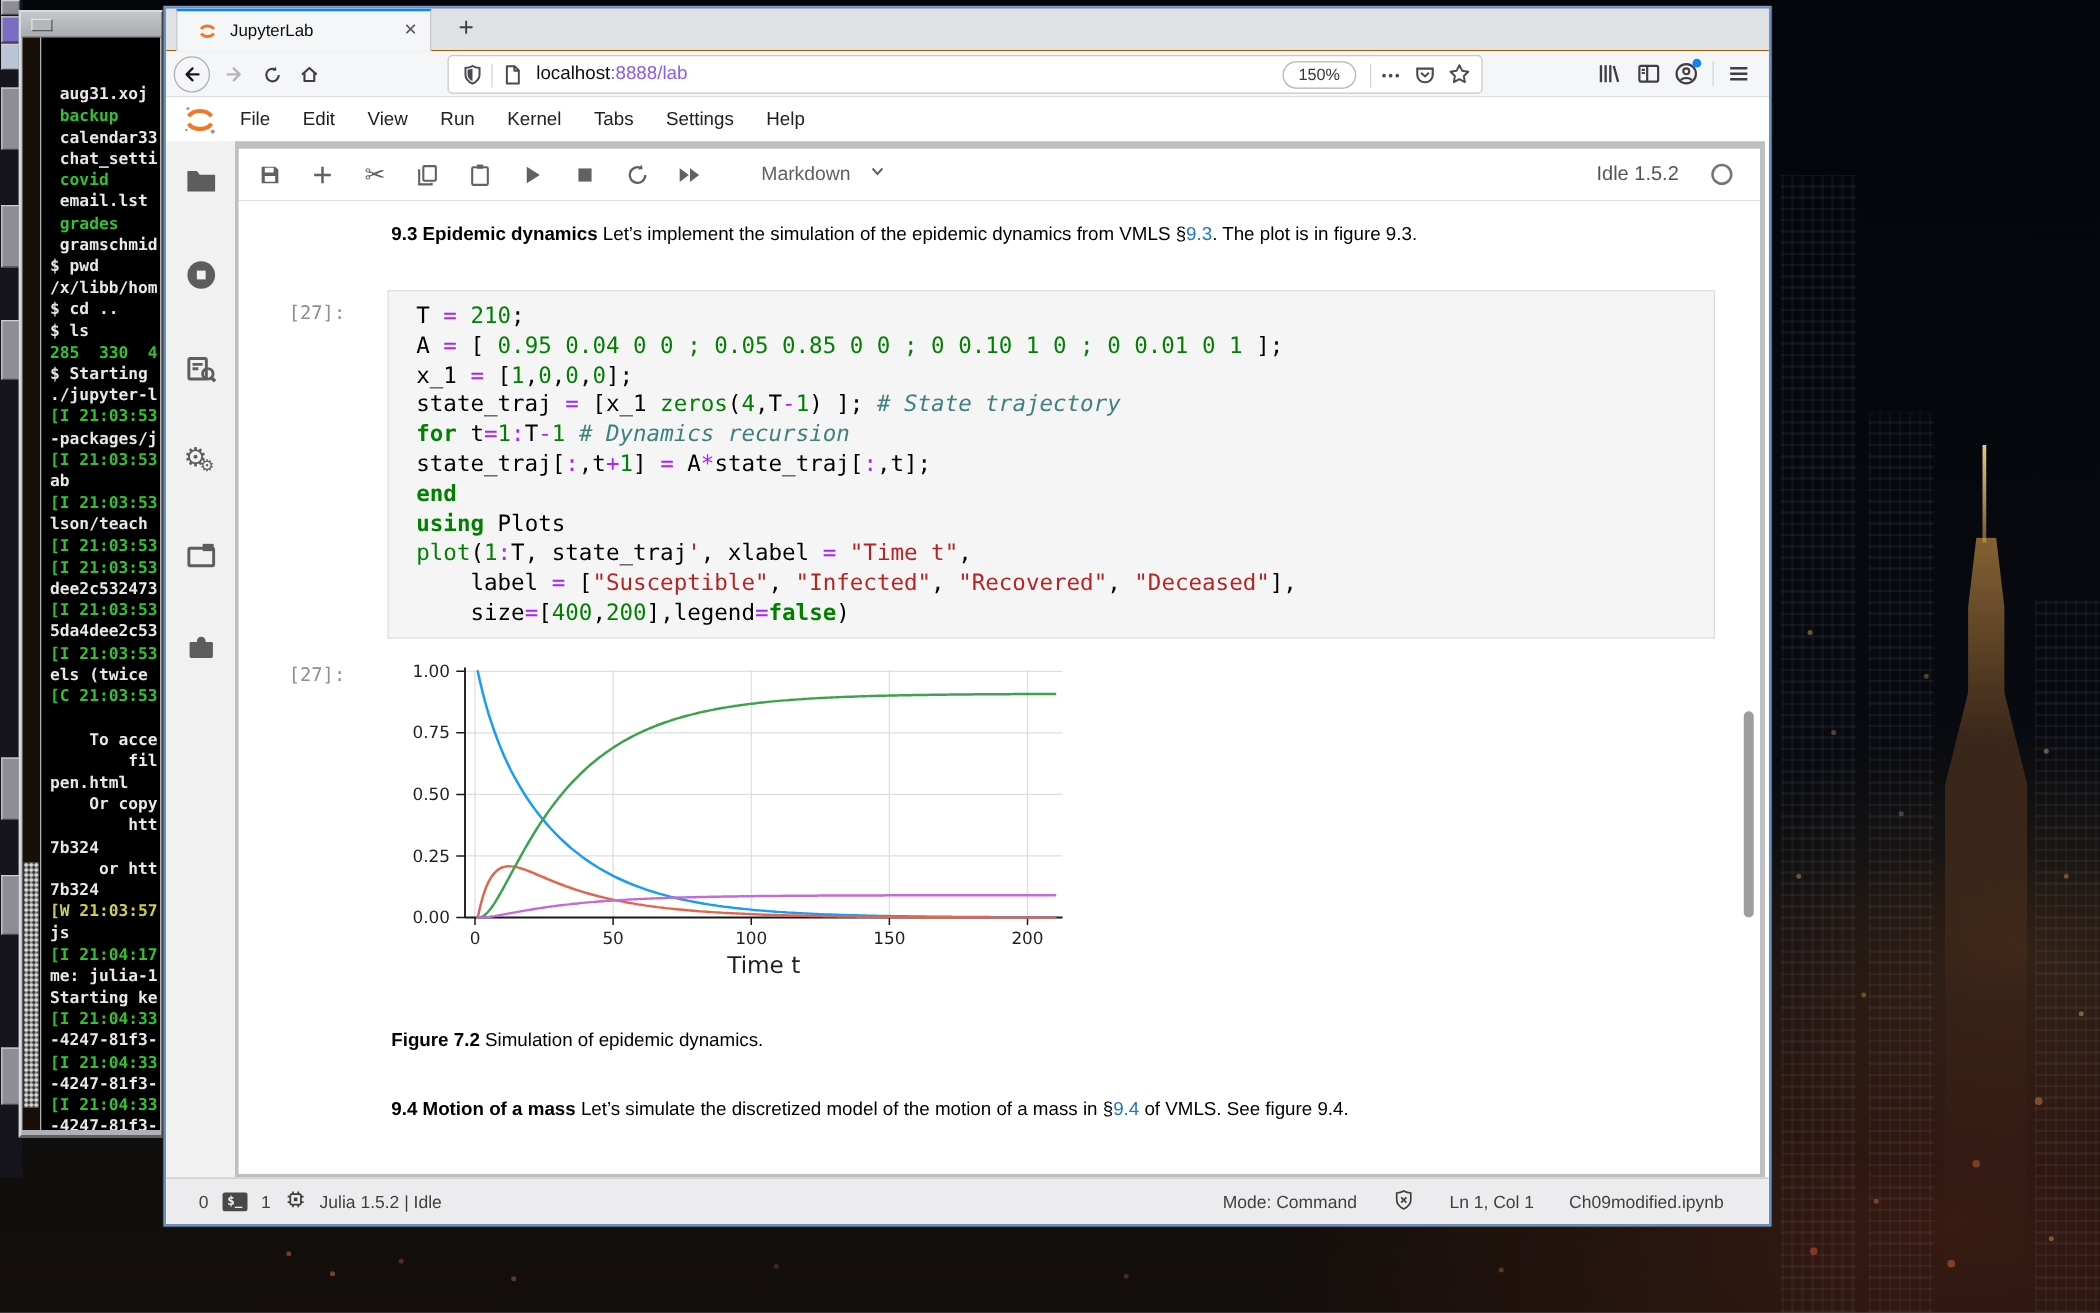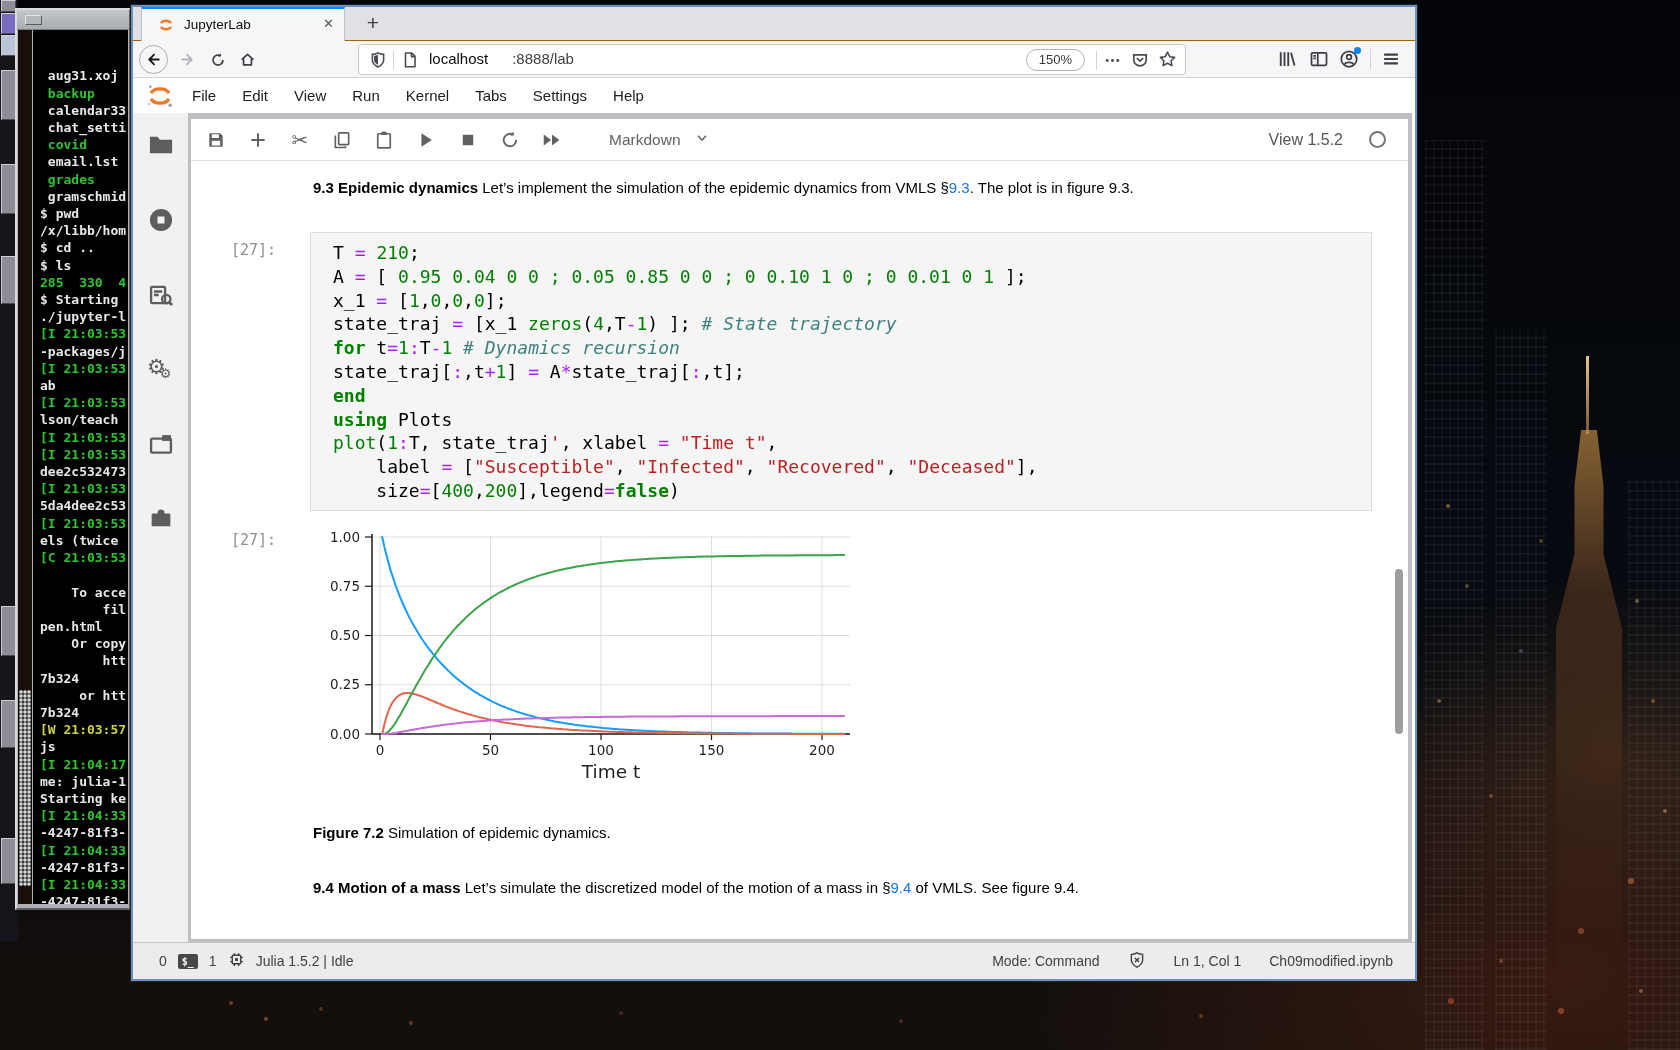--- a/index.html
+++ b/index.html
@@ -58,21 +58,21 @@
 
   #navbar { position:absolute; left:0; top:34px; width:1282px; height:37px; background:#f5f6f7; border-bottom:1px solid #d4d4d8; }
   .navicon { position:absolute; top:4px; width:29px; height:29px; display:flex; align-items:center; justify-content:center; }
   #nav-back { left:6px; border:1px solid #aeaeb2; border-radius:50%; background:#f5f6f7; }
   #nav-fwd { left:40px; } #nav-reload { left:70px; } #nav-home { left:100px; }
   #urlbar { position:absolute; left:225px; top:3px; width:828px; height:31px; background:#fff; border:1px solid #c7c7cc; border-radius:4px; }
   #urlbar .sep { position:absolute; top:6px; width:1px; height:19px; background:#d4d4d8; }
   #url-shield { position:absolute; left:10px; top:6px; }
   #url-page { position:absolute; left:42px; top:6px; }
   #url-text { position:absolute; left:70px; top:5px; font-size:15px; }
-  #url-host { color:#0c0c0d; } #url-path { color:#404040;padding-left:24px; }
+  #url-host { color:#0c0c0d; } #url-path { color:#8b5cf6; }
   #zoom-pill { position:absolute; right:100px; top:4px; height:22px; padding:0 12px; border:1px solid #b4b4b8; border-radius:11px;
     font-size:13px; color:#38383c; line-height:20px; }
   #pa-dots { position:absolute; right:64px; top:7px; } #pa-pocket { position:absolute; right:36px; top:6px; } #pa-star { position:absolute; right:8px; top:5px; }
   .tbicon { position:absolute; top:8px; }
   #tb-library { right:118px; } #tb-sidebar { right:86px; } #tb-account { right:56px; }
   #tb-sep { position:absolute; right:44px; top:8px; width:1px; height:20px; background:#d4d4d8; }
   #tb-menu { right:14px; }
   #account-dot { position:absolute; right:54px; top:6px; width:7px; height:7px; border-radius:50%; background:#0a84ff; }
 
   
@@ -107,21 +107,21 @@
   #code-cell { position:absolute; left:119px; top:71px; width:1062px; height:279px; background:#f5f5f5; border:1px solid #dedede; padding:8px 0 0 22px;
     font-family:"DejaVu Sans Mono",monospace; font-size:18px; line-height:23.8px; white-space:pre; }
   .tv{color:#000}.to{color:#aa22ff}.tn{color:#008000}.tk{color:#008000;font-weight:bold}.tb{color:#008000}.ts{color:#ba2121}.tc{color:#408080;font-style:italic}
 
   #plot-wrap { position:absolute; left:119px; top:361px; width:545px; height:264px; background:#fff; }
   #plot-wrap svg text { font-family:"DejaVu Sans",sans-serif; fill:#1f1f1f; }
 
   #jl-statusbar { position:absolute; left:0; bottom:0; width:100%; height:37px; background:#ececee; border-top:1px solid #c6c6c8;
     display:flex; align-items:center; font-size:14px; color:#3f3f3f; }
   #sb-left { display:flex; align-items:center; gap:11px; padding-left:26px; }
-  #sb-right { display:flex; align-items:center; gap:28px; margin-left:auto; padding-right:22px; }
+  #sb-right { display:flex; align-items:center; gap:28px; margin-left:auto; padding-right:36px; }
   #term-badge { background:#484848; color:#f5f5f5; border-radius:2px; font-family:"DejaVu Sans Mono",monospace; font-size:10px; font-weight:bold; padding:2px 4px; }
 </style>
 </head>
 <body>
 
 <div id="desktop">
 
   <div class="bldg win" style="left:1425px;top:140px;width:60px;height:910px;"></div>
   <div class="bldg win" style="left:1495px;top:330px;width:52px;height:720px;"></div>
   <div class="bldg win" style="left:1628px;top:480px;width:52px;height:570px;"></div>
@@ -366,21 +366,21 @@
             </span>
             <span id="celltype">
               <span>Markdown</span>
               <span id="celltype-chevron">
                 <svg width="14" height="14" viewBox="0 0 16 16" fill="none" stroke="#616161" stroke-width="1.8">
                     <path d="M3.5 5.5 L8 10.5 L12.5 5.5"></path>
                   </svg>
               </span>
             </span>
             <span id="toolbar-spacer"></span>
-            <span id="kernel-name">View 1.5.2</span>
+            <span id="kernel-name">Idle 1.5.2</span>
             <span id="kernel-dot"></span>
           </div>
 
           <div id="jl-notebook">
             <div class="md-cell" id="md93">
               <b>9.3 Epidemic dynamics</b><span> Let’s implement the simulation of the epidemic dynamics from VMLS §</span><span class="md-link">9.3</span><span>. The plot is in figure 9.3.</span>
             </div>
 
             <div class="prompt" id="prompt-in">[27]:</div>
             <div id="code-cell"><div><span class="tv">T </span><span class="to">=</span><span class="tv"> </span><span class="tn">210</span><span class="tv">;</span></div><div><span class="tv">A </span><span class="to">=</span><span class="tv"> [ </span><span class="tn">0.95 0.04 0 0 ; 0.05 0.85 0 0 ; 0 0.10 1 0 ; 0 0.01 0 1</span><span class="tv"> ];</span></div><div><span class="tv">x_1 </span><span class="to">=</span><span class="tv"> [</span><span class="tn">1</span><span class="tv">,</span><span class="tn">0</span><span class="tv">,</span><span class="tn">0</span><span class="tv">,</span><span class="tn">0</span><span class="tv">];</span></div><div><span class="tv">state_traj </span><span class="to">=</span><span class="tv"> [x_1 </span><span class="tb">zeros</span><span class="tv">(</span><span class="tn">4</span><span class="tv">,T</span><span class="to">-</span><span class="tn">1</span><span class="tv">) ]; </span><span class="tc"># State trajectory</span></div><div><span class="tk">for </span><span class="tv">t</span><span class="to">=</span><span class="tn">1</span><span class="to">:</span><span class="tv">T</span><span class="to">-</span><span class="tn">1</span><span class="tv"> </span><span class="tc"># Dynamics recursion</span></div><div><span class="tv">state_traj[</span><span class="to">:</span><span class="tv">,t</span><span class="to">+</span><span class="tn">1</span><span class="tv">] </span><span class="to">=</span><span class="tv"> A</span><span class="to">*</span><span class="tv">state_traj[</span><span class="to">:</span><span class="tv">,t];</span></div><div><span class="tk">end</span></div><div><span class="tk">using </span><span class="tv">Plots</span></div><div><span class="tb">plot</span><span class="tv">(</span><span class="tn">1</span><span class="to">:</span><span class="tv">T, state_traj</span><span class="ts">'</span><span class="tv">, xlabel </span><span class="to">=</span><span class="tv"> </span><span class="ts">"Time t"</span><span class="tv">,</span></div><div><span class="tv">    label </span><span class="to">=</span><span class="tv"> [</span><span class="ts">"Susceptible"</span><span class="tv">, </span><span class="ts">"Infected"</span><span class="tv">, </span><span class="ts">"Recovered"</span><span class="tv">, </span><span class="ts">"Deceased"</span><span class="tv">],</span></div><div><span class="tv">    size</span><span class="to">=</span><span class="tv">[</span><span class="tn">400</span><span class="tv">,</span><span class="tn">200</span><span class="tv">],legend</span><span class="to">=</span><span class="tk">false</span><span class="tv">)</span></div></div>

